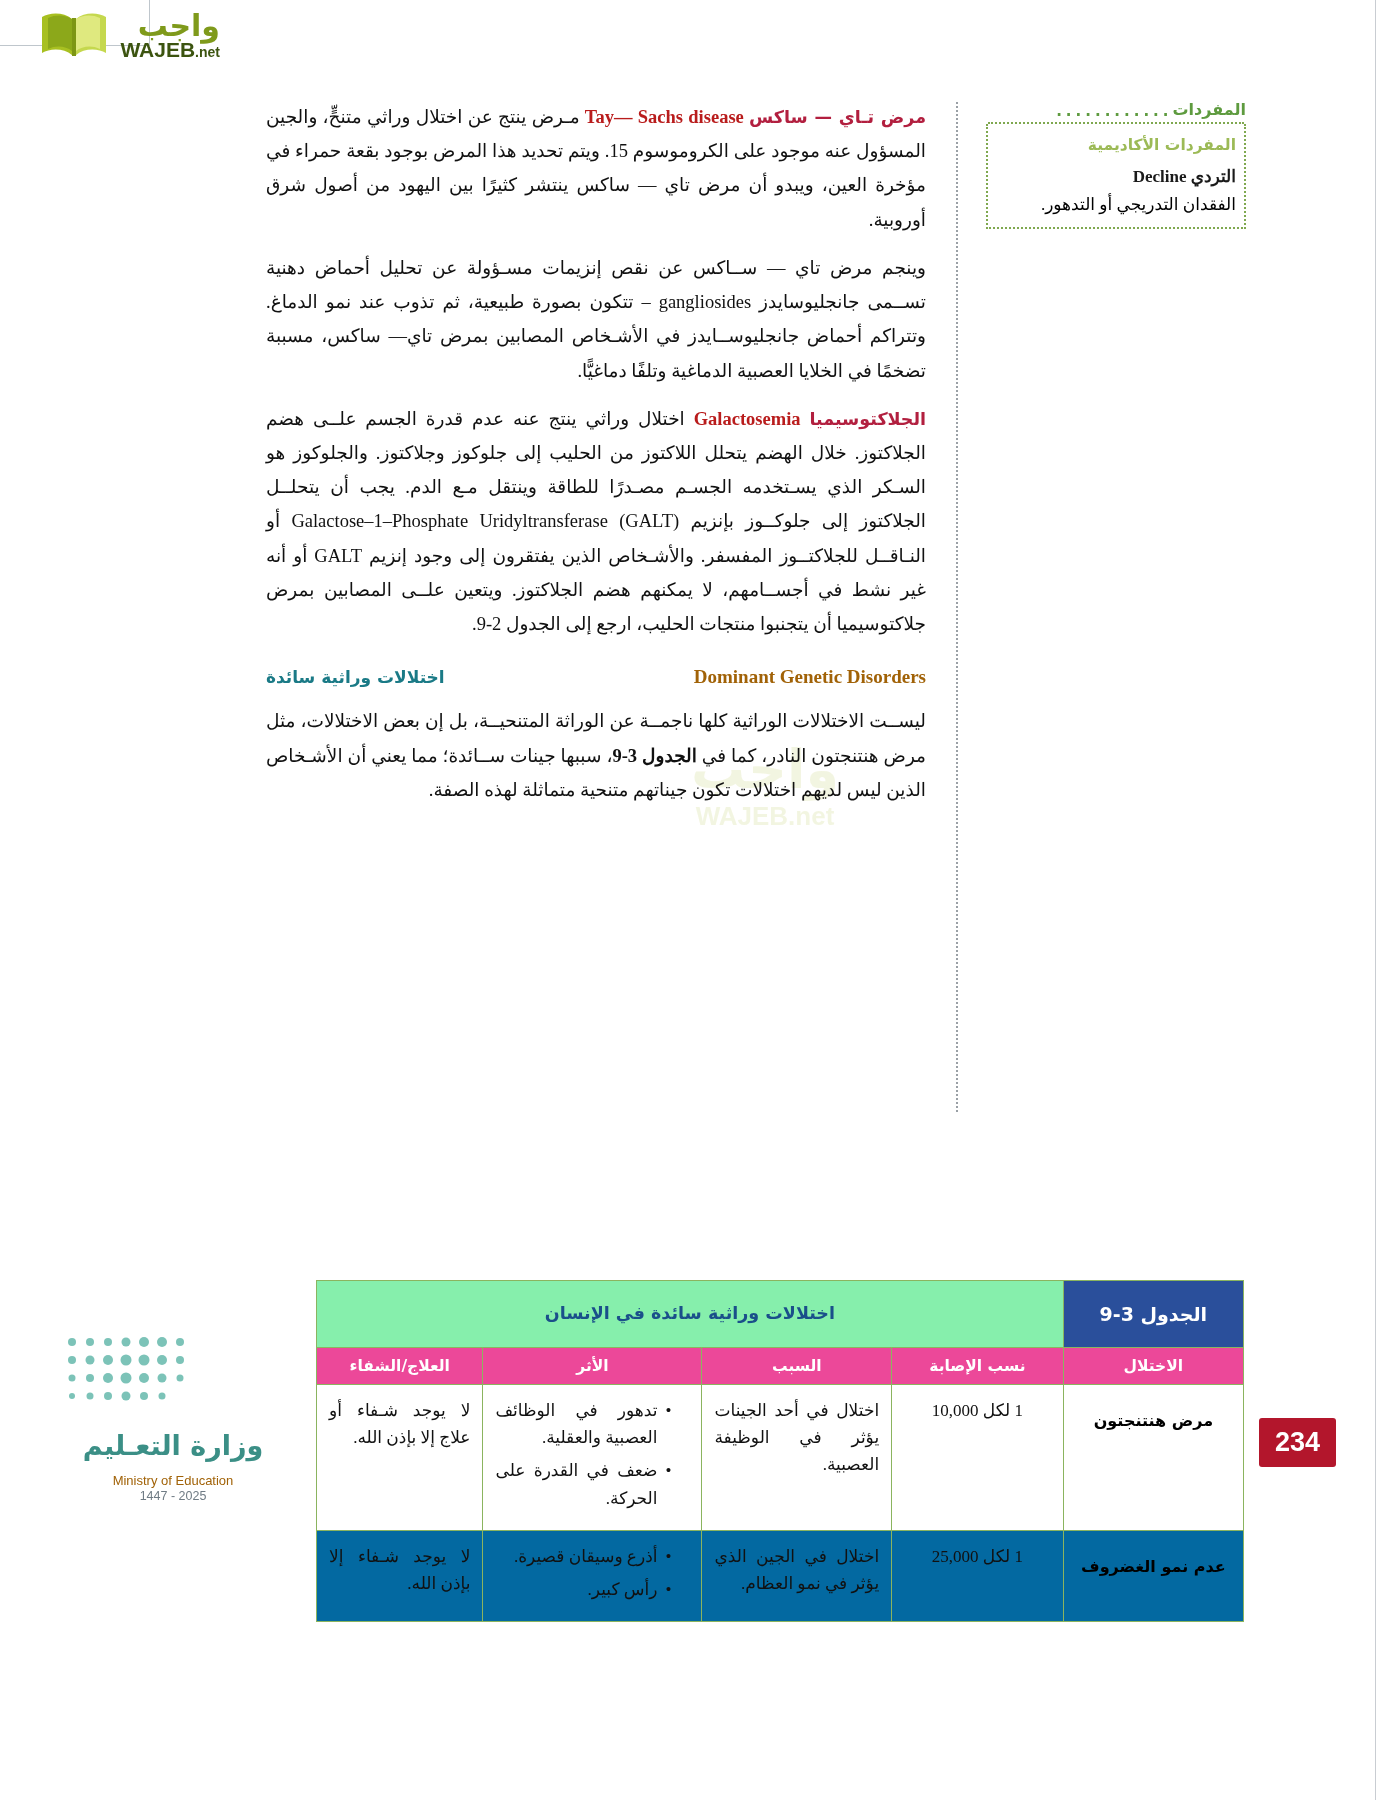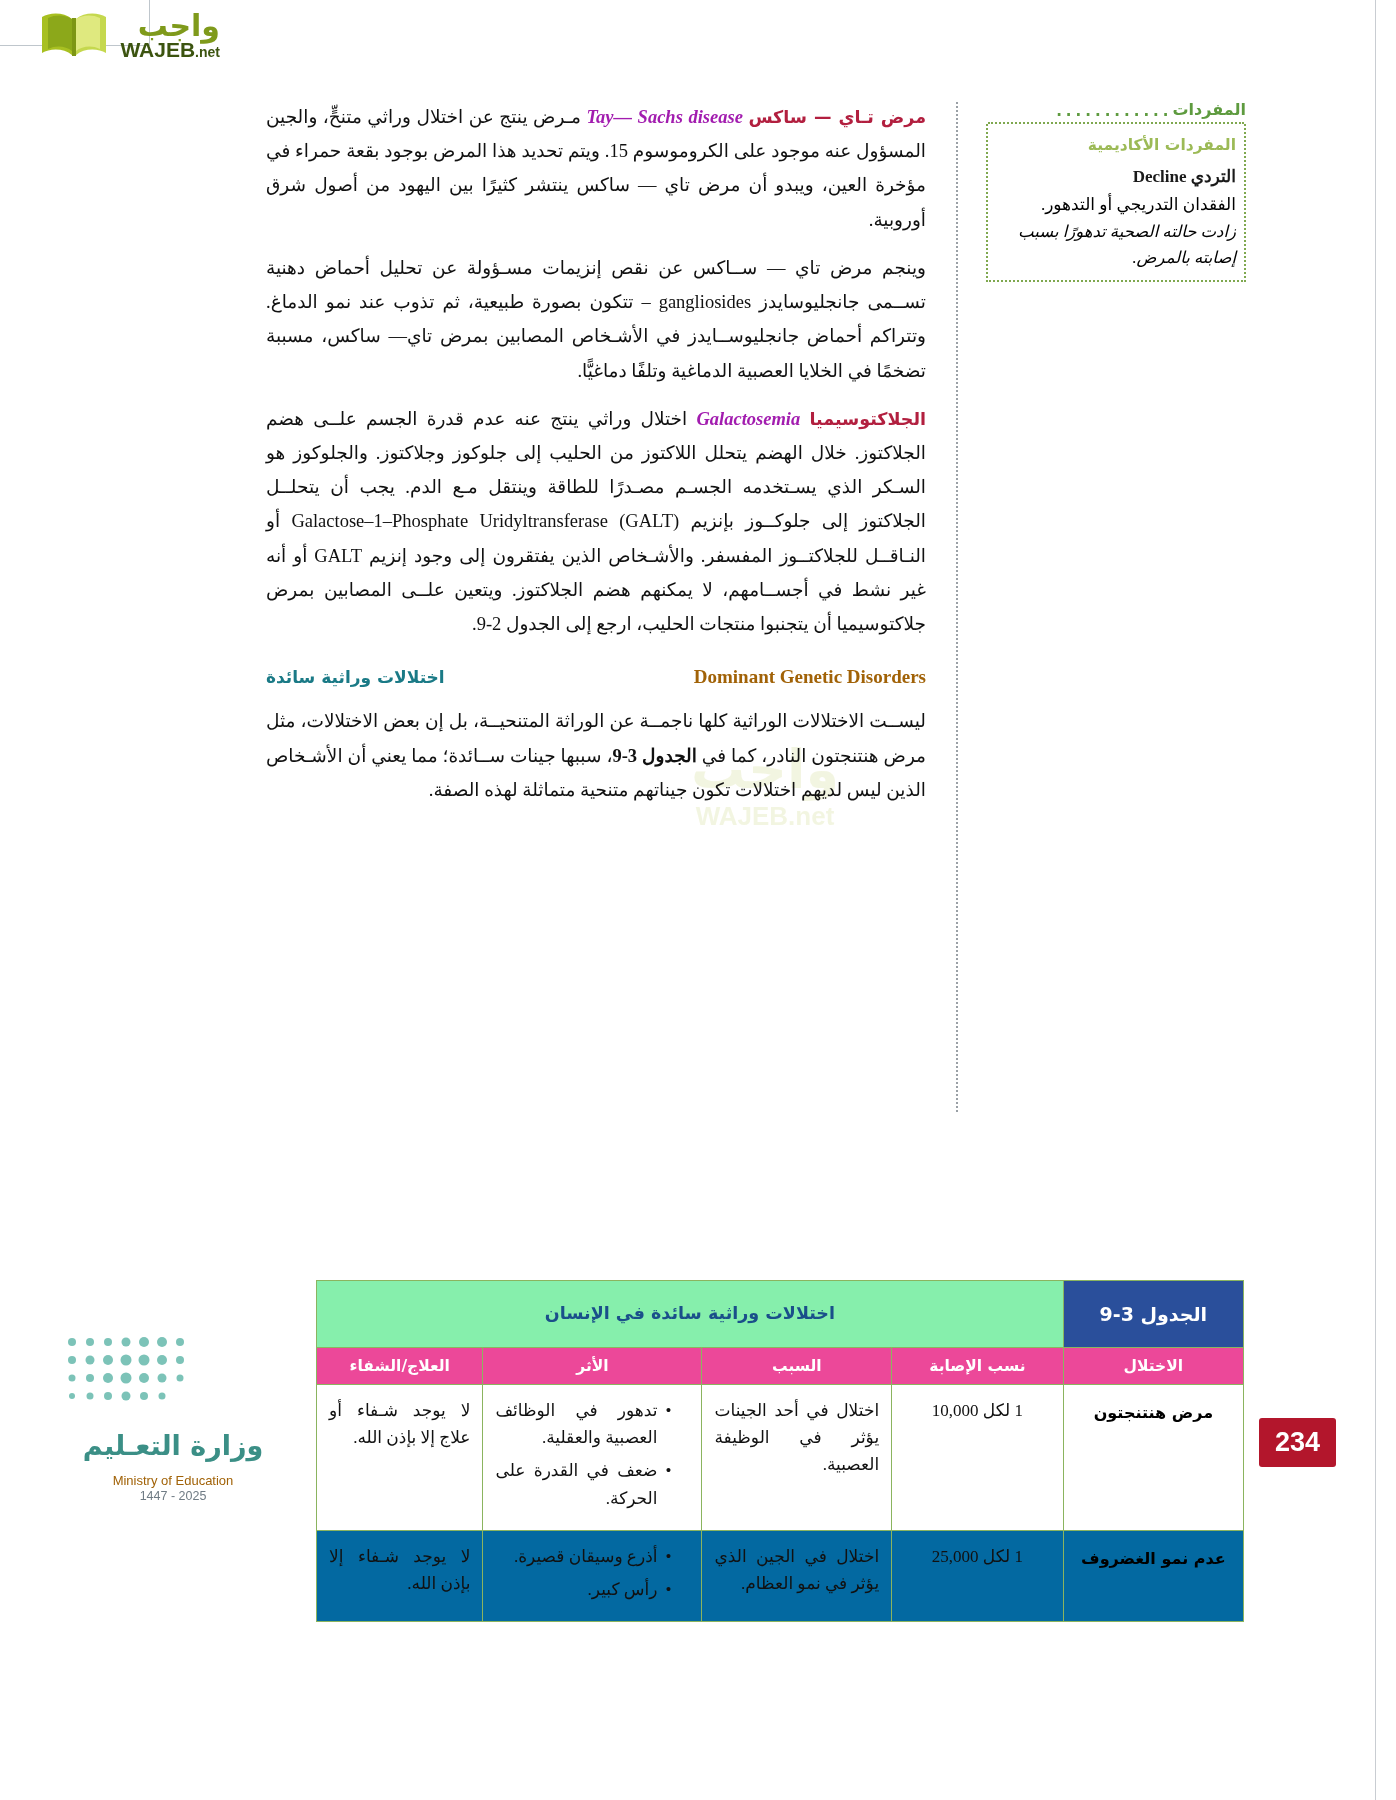--- a/index.html
+++ b/index.html
@@ -107,21 +107,21 @@
   }
 
   #maincol{
     position:absolute;right:470px;width:660px;top:0;
     text-align:justify;direction:rtl;
     font-family:"Liberation Serif",serif;
     font-size:18.5px;line-height:1.85;color:#111;
   }
   #maincol p{margin:0 0 14px 0;text-align:justify;text-align-last:right;}
   .term-red{color:#b21f3f;font-weight:bold;font-family:"DejaVu Sans",sans-serif;font-size:17.5px;}
-  .term-red-en{color:#a21caf;font-weight:bold;font-family:"Liberation Serif",serif;font-size:18.5px;font-style:italic;}
+  .term-red-en{color:#b91c1c;font-weight:bold;font-family:"Liberation Serif",serif;font-size:18.5px;}
   .bold-ar{font-weight:bold;}
 
   .section-head{
     display:flex;justify-content:space-between;align-items:baseline;
     margin:18px 0 10px 0;
   }
   .section-head .ar{
     font-family:"DejaVu Sans",sans-serif;font-weight:bold;
     font-size:17px;color:#1a7a86;
   }
@@ -158,21 +158,21 @@
     font-family:"DejaVu Sans",sans-serif;font-weight:bold;font-size:15.5px;
     padding:9px 6px;
   }
   td.cell{
     padding:12px 12px;font-size:17px;line-height:1.6;color:#111;
     text-align:justify;text-align-last:right;
   }
   td.cell.center{text-align:center;text-align-last:center;}
   td.namecell{
     font-family:"DejaVu Sans",sans-serif;font-weight:bold;font-size:16px;
-    text-align:center;vertical-align:middle;padding:18px 6px;
+    text-align:center;vertical-align:middle;padding:26px 6px;
   }
   tr.alt td{background:#0369a1;}
   ul.bul{margin:0;padding:0 18px 0 0;list-style:none;}
   ul.bul li{position:relative;padding-right:14px;margin-bottom:6px;}
   ul.bul li::before{
     content:"\2022";position:absolute;right:0;top:0;color:#111;font-size:17px;
   }
 
   
   #dots-deco{
@@ -233,21 +233,20 @@
     <div class="voc-title">
       <span>المفردات</span><span class="leader">............</span>
     </div>
     <div id="vocbox">
       <div class="acad-title">المفردات الأكاديمية</div>
       <div class="voc-entry">
         <span class="term">التردي</span>
         <span class="en-term">Decline</span>
       </div>
       <div class="voc-def">الفقدان التدريجي أو التدهور.</div>
-      <div class="voc-example">زادت حالته الصحية تدهورًا بسبب إصابته بالمرض.</div>
     </div>
   </aside>
 
   <main id="maincol">
 
 
     <p>
       <span class="term-red">مرض تـاي — ساكس</span>
       <span class="term-red-en">Tay— Sachs disease</span>
       <span>مـرض ينتج عن اختلال وراثي متنحٍّ، والجين المسؤول عنه موجود على الكروموسوم 15. ويتم تحديد هذا المرض بوجود بقعة حمراء في مؤخرة العين، ويبدو أن مرض تاي — ساكس ينتشر كثيرًا بين اليهود من أصول شرق أوروبية.</span>

